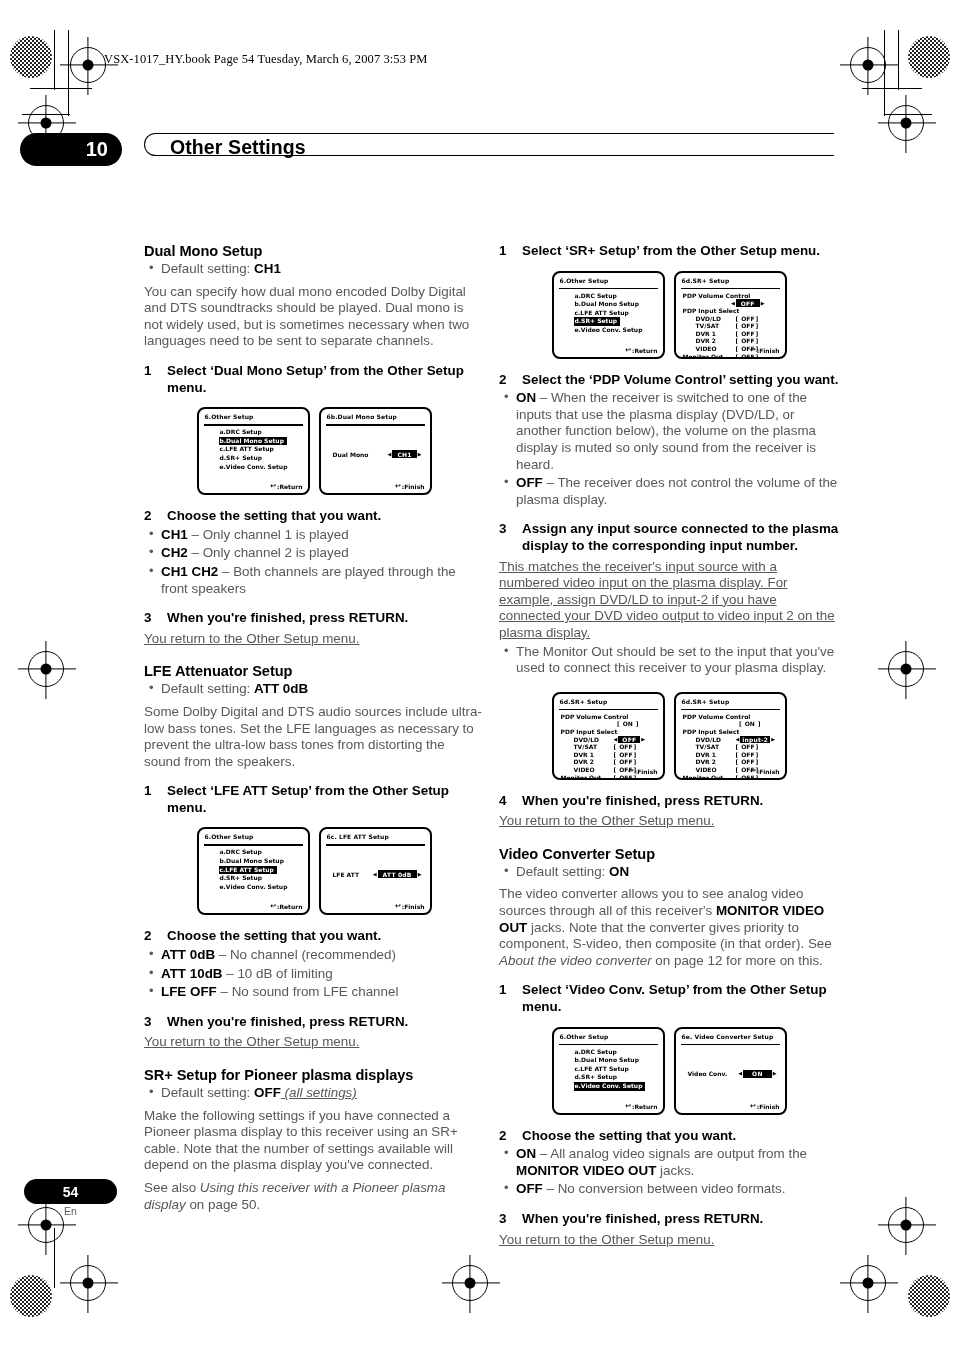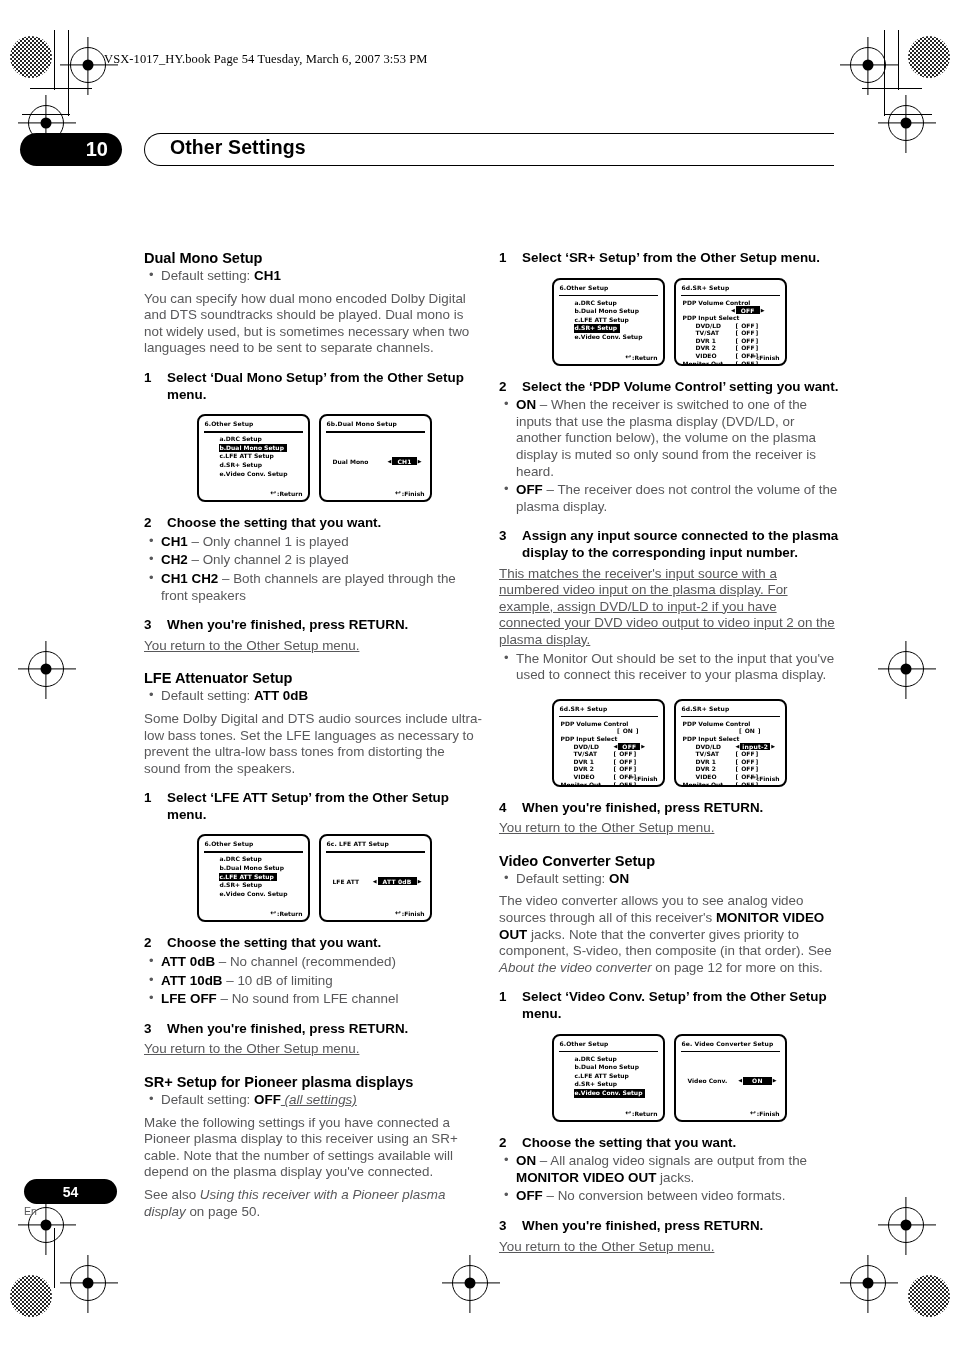--- a/index.html
+++ b/index.html
@@ -45,36 +45,36 @@
 
   .chapnum {
     position:absolute; left:20px; top:133px;
     width:102px; height:33px; border-radius:17px;
     background:#000; color:#fff;
     font-weight:bold; font-size:20px;
     display:flex; align-items:center; justify-content:flex-end;
     padding-right:14px;
   }
   .chaptitle-wrap {
-    position:absolute; left:144px; top:133px; right:120px; height:33px;
+    position:absolute; left:144px; top:133px; right:120px; height:23px;
   }
   .chaptitle-pill {
     position:absolute; inset:0;
     border:1.4px solid #000; border-radius:17px;
     border-right:none;
     border-top-right-radius:0; border-bottom-right-radius:0;
   }
   .chaptitle {
     position:absolute; left:26px; top:3px;
     font-size:19.5px; font-weight:bold; color:#000;
     letter-spacing:.1px;
   }
 
   
-  .col { position:absolute; top:250px; width:340px; }
+  .col { position:absolute; top:243px; width:340px; }
   .col-left  { left:144px; }
   .col-right { left:499px; }
 
   h2.sec {
     font-size:14.6px; font-weight:bold; color:#000;
     margin:0 0 2px 0; letter-spacing:-.05px;
   }
   h2.sec.spaced { margin-top:16px; }
 
   p.body {
@@ -175,21 +175,21 @@
   
   .pagepill {
     position:absolute; left:24px; top:1179px;
     width:93px; height:25px; border-radius:13px;
     background:#000; color:#fff;
     font-weight:bold; font-size:14px;
     display:flex; align-items:center; justify-content:center;
   }
   .pagelang {
     position:absolute; left:24px; top:1205px; width:93px;
-    font-size:10.5px; color:#58585a;
+    text-align:center; font-size:10.5px; color:#58585a;
   }
 </style>
 </head>
 <body>
 
 <div class="halftone" style="left:10px; top:36px;"></div>
 <div class="cropline" style="left:54px; top:30px; width:1.2px; height:60px;"></div>
 <div class="cropline" style="left:30px; top:88px; width:62px; height:1.2px;"></div>
 <div class="cropline" style="left:68px; top:30px; width:1.2px; height:86px;"></div>
 <div class="cropline" style="left:22px; top:114px; width:48px; height:1.2px;"></div>

